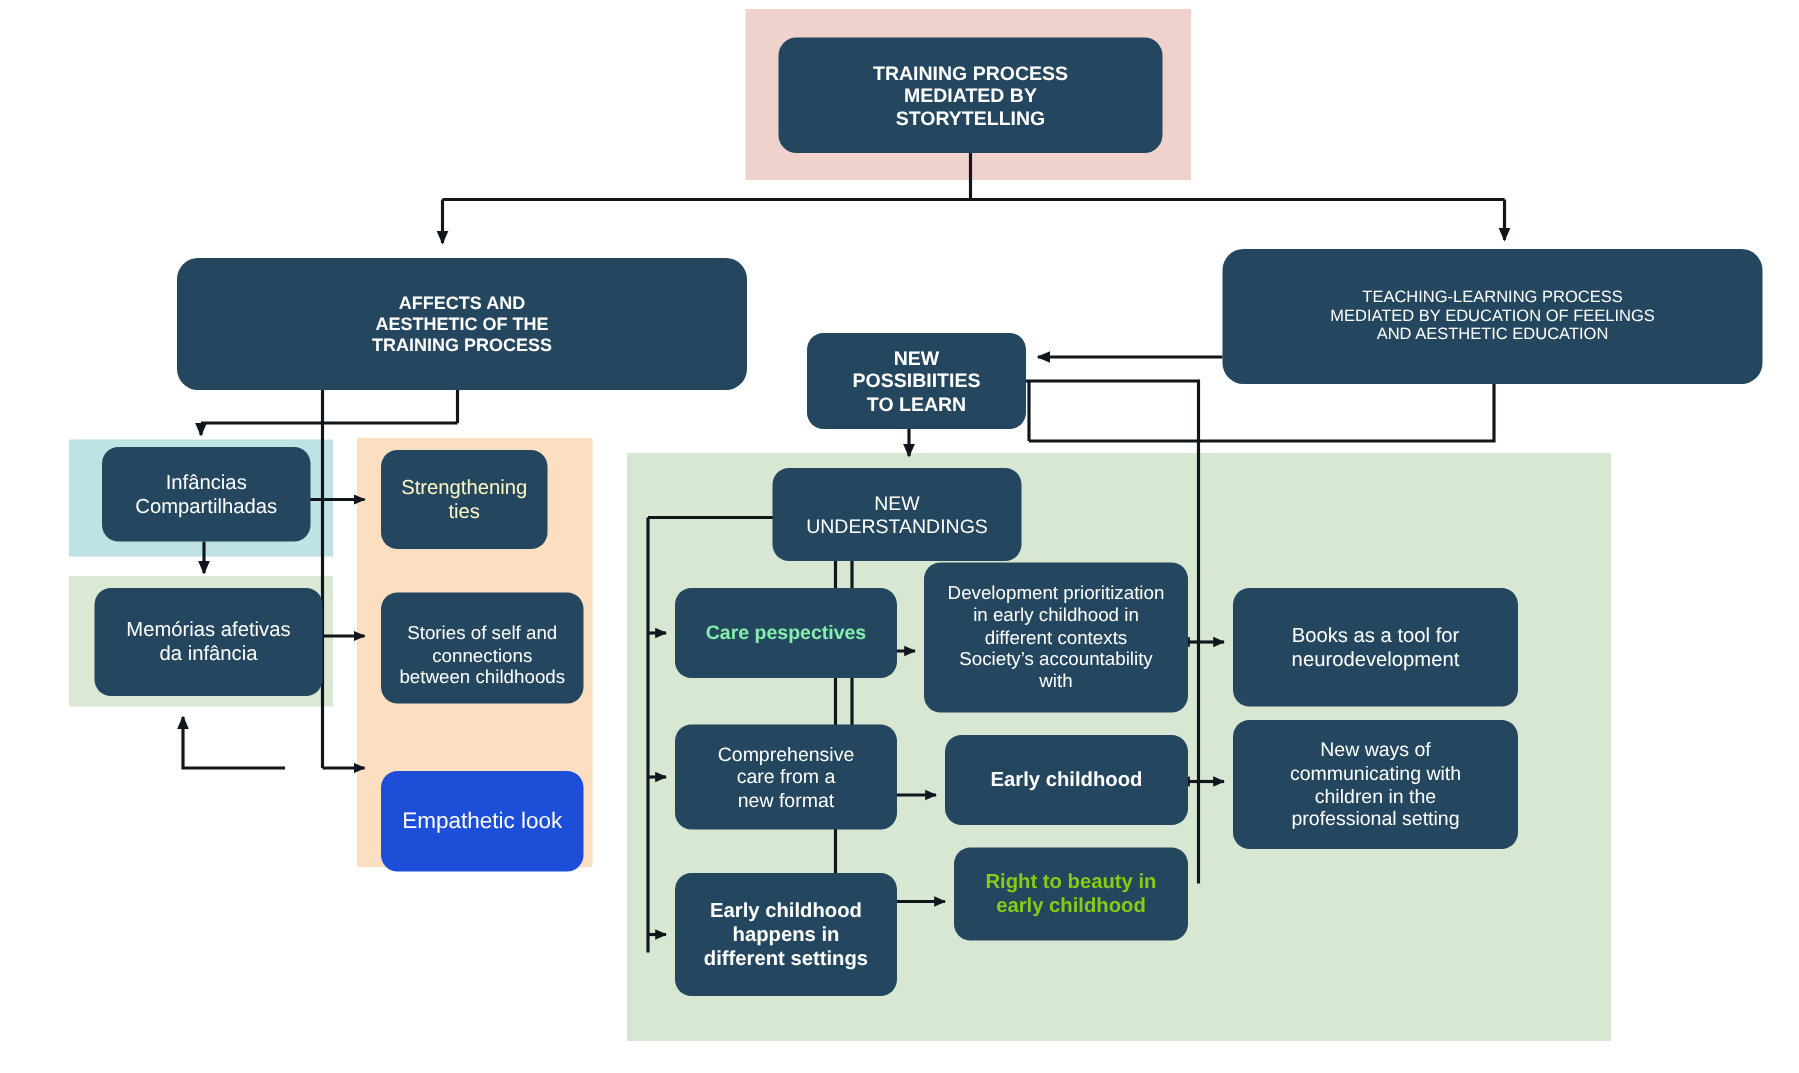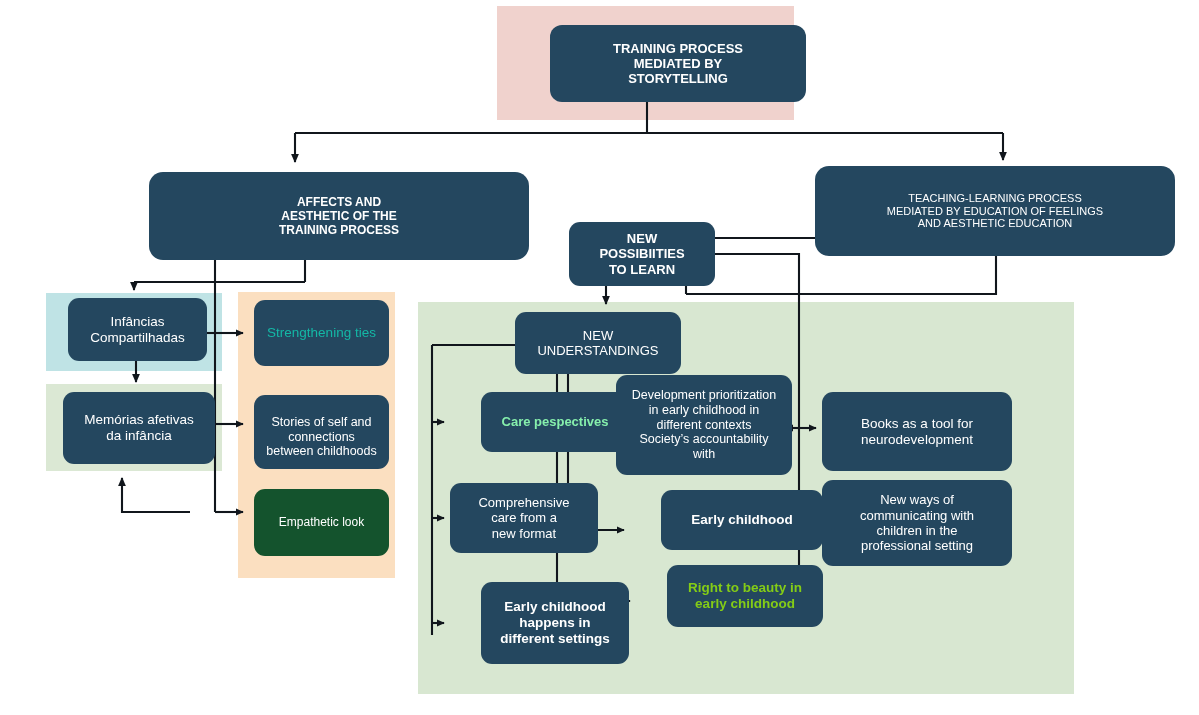--- a/index.html
+++ b/index.html
@@ -39,21 +39,21 @@
     display: flex;
     align-items: center;
     justify-content: center;
     text-align: center;
     box-sizing: border-box;
     padding: 3px 6px;
     line-height: 1.18;
     font-family: "Liberation Sans", sans-serif;
   }
   .node span { display: block; width: 100%; }
-  .bold { font-weight: bold; margin-left: 31px; }
+  .bold { font-weight: bold; }
 </style>
 </head>
 <body>
 
 <div id="canvas">
 
   <div id="panels-layer">
       <div class="panel" style="left: 497px; top: 6px; width: 297px; height: 114px; background: rgb(240, 210, 205);"></div>
       <div class="panel" style="left: 46px; top: 293px; width: 176px; height: 78px; background: rgb(191, 227, 229);"></div>
       <div class="panel" style="left: 46px; top: 384px; width: 176px; height: 87px; background: rgb(219, 232, 212);"></div>
@@ -167,33 +167,33 @@
           <span>Infâncias</span>
           <span>Compartilhadas</span>
         </div>
       </div>
       <div class="node" style="left: 63px; top: 392px; width: 152px; height: 72px; font-size: 13.5px; border-radius: 11px; background: rgb(36, 71, 95); color: rgb(255, 255, 255);">
         <div style="width: 100%;">
           <span>Memórias afetivas</span>
           <span>da infância</span>
         </div>
       </div>
-      <div class="node" style="left: 254px; top: 300px; width: 135px; height: 66px; font-size: 13.5px; border-radius: 11px; background: rgb(36, 71, 95); color: #14b8a6;">
+      <div class="node" style="left: 254px; top: 300px; width: 111px; height: 66px; font-size: 13.5px; border-radius: 11px; background: rgb(36, 71, 95); color: #fef9c3;">
         <div style="width: 100%;">
           <span>Strengthening ties</span>
         </div>
       </div>
       <div class="node" style="left: 254px; top: 395px; width: 135px; height: 74px; font-size: 12.5px; border-radius: 11px; background: rgb(36, 71, 95); color: rgb(255, 255, 255);">
         <div style="width: 100%; margin-top: 10px;">
           <span>Stories of self and</span>
           <span>connections</span>
           <span>between childhoods</span>
         </div>
       </div>
-      <div class="node" style="left: 254px; top: 489px; width: 135px; height: 67px; font-size: 12px; border-radius: 11px; background: #14532d; color: rgb(255, 255, 255);">
+      <div class="node" style="left: 254px; top: 514px; width: 135px; height: 67px; font-size: 15px; border-radius: 11px; background: #1d4ed8; color: rgb(255, 255, 255);">
         <div style="width: 100%;">
           <span>Empathetic look</span>
         </div>
       </div>
       <div class="node" style="left: 515px; top: 312px; width: 166px; height: 62px; font-size: 13px; border-radius: 11px; background: rgb(36, 71, 95); color: rgb(255, 255, 255);">
         <div style="width: 100%;">
           <span>NEW</span>
           <span>UNDERSTANDINGS</span>
         </div>
       </div>

